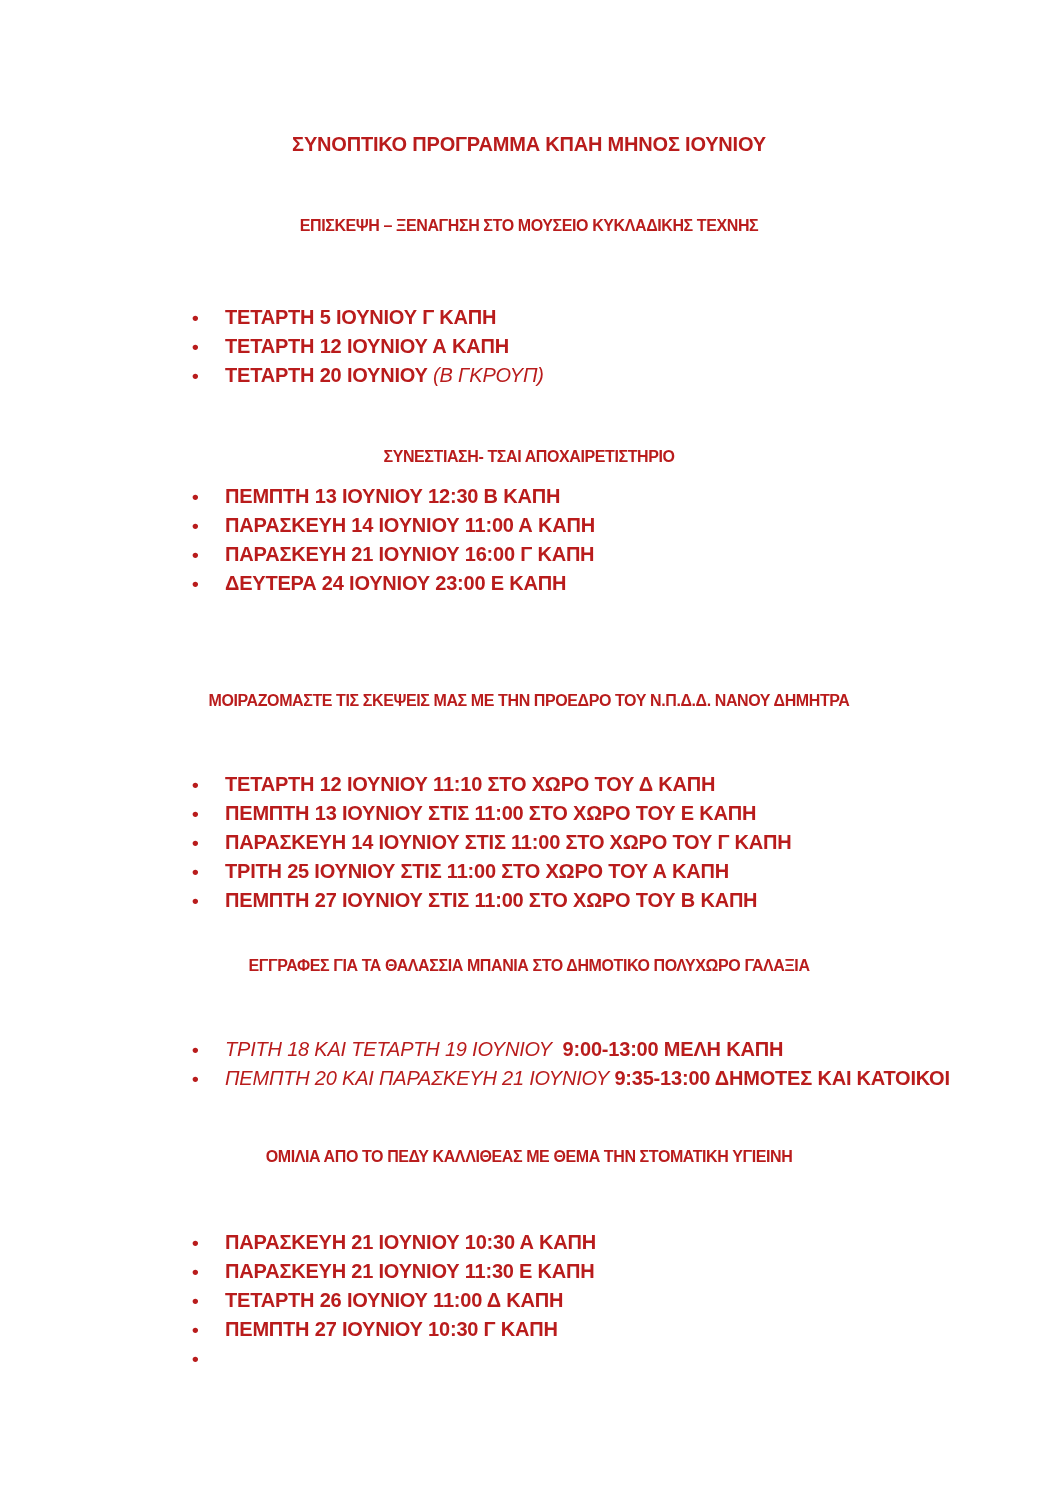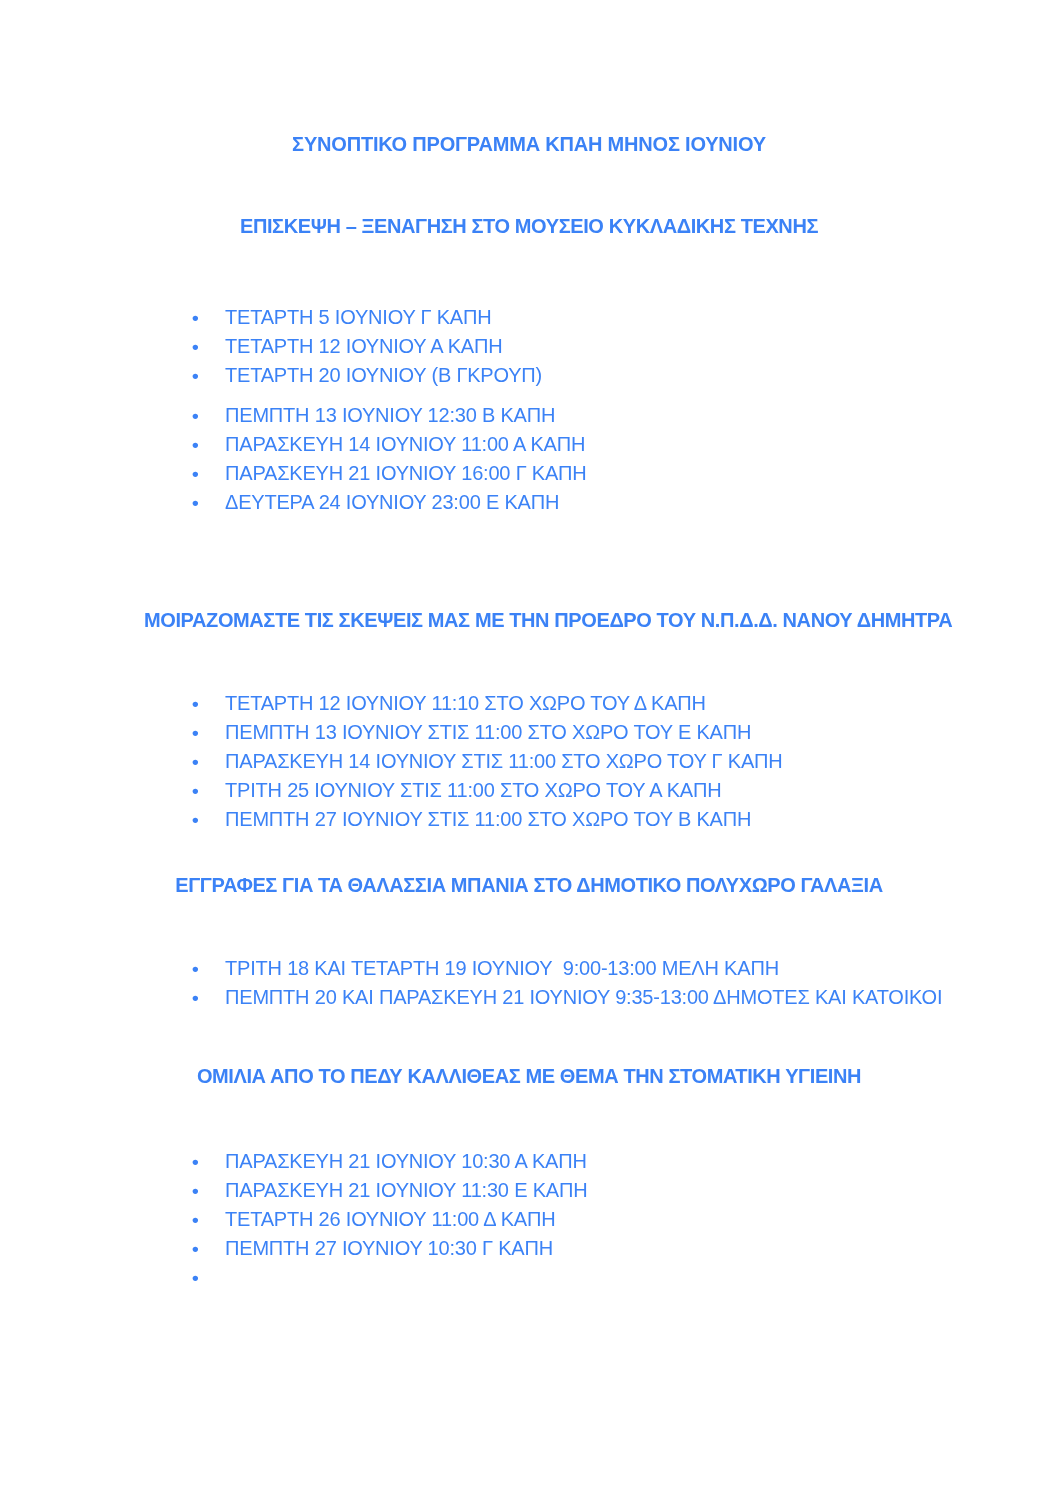--- a/index.html
+++ b/index.html
@@ -6,39 +6,39 @@
     margin: 0;
     padding: 0;
     background: #ffffff;
   }
   .page {
     position: relative;
     width: 1058px;
     height: 1497px;
     margin: 0 auto;
     background: #ffffff;
-    color: #3b82f6;
+    color: #b91c1c;
     font-family: "Liberation Sans", sans-serif;
     font-weight: bold;
     overflow: hidden;
     box-sizing: border-box;
     padding: 0 132px;
   }
   h1.doc-title {
     margin: 130px 0 0 0;
     font-size: 20px;
     line-height: 28px;
     text-align: center;
     letter-spacing: -0.2px;
     white-space: nowrap;
     font-weight: bold;
   }
   h2.section-heading {
-    margin: 12px;
-    font-size: 20px;
+    margin: 0;
+    font-size: 16px;
     line-height: 28px;
     text-align: center;
     letter-spacing: -0.4px;
     white-space: nowrap;
     font-weight: bold;
   }
   ul.bullet-list {
     margin: 0;
     padding: 0;
     list-style: none;
@@ -50,22 +50,22 @@
     line-height: 29px;
     letter-spacing: -0.2px;
     white-space: nowrap;
   }
   ul.bullet-list .bullet {
     position: absolute;
     left: 60px;
     top: 0;
     font-size: 19px;
   }
-  .run { white-space: pre; font-weight: normal; }
-  .run.regular { font-weight: normal; }
+  .run { white-space: pre; font-weight: bold; }
+  .run.regular { font-weight: normal; font-style: italic; }
 
   
   #h-visit  { margin-top: 54px; }
   #l-visit  { margin-top: 63px; }
   #h-tea    { margin-top: 53px; }
   #l-tea    { margin-top: 11px; }
   #h-share  { margin-top: 89px; text-align: center; }
   #l-share  { margin-top: 55px; }
   #h-swim   { margin-top: 37px; }
   #l-swim   { margin-top: 55px; }
@@ -79,20 +79,21 @@
 
   <h1 class="doc-title">ΣΥΝΟΠΤΙΚΟ ΠΡΟΓΡΑΜΜΑ ΚΠΑΗ ΜΗΝΟΣ ΙΟΥΝΙΟΥ</h1>
 
   <h2 class="section-heading" id="h-visit">ΕΠΙΣΚΕΨΗ – ΞΕΝΑΓΗΣΗ ΣΤΟ ΜΟΥΣΕΙΟ ΚΥΚΛΑΔΙΚΗΣ ΤΕΧΝΗΣ</h2>
   <ul class="bullet-list" id="l-visit">
       <li><span class="bullet">•</span><span class="run">ΤΕΤΑΡΤΗ 5 ΙΟΥΝΙΟΥ Γ ΚΑΠΗ</span></li>
       <li><span class="bullet">•</span><span class="run">ΤΕΤΑΡΤΗ 12 ΙΟΥΝΙΟΥ Α ΚΑΠΗ</span></li>
       <li><span class="bullet">•</span><span class="run">ΤΕΤΑΡΤΗ 20 ΙΟΥΝΙΟΥ </span><span class="run regular">(Β ΓΚΡΟΥΠ)</span></li>
     </ul>
 
+  <h2 class="section-heading" id="h-tea">ΣΥΝΕΣΤΙΑΣΗ- ΤΣΑΙ ΑΠΟΧΑΙΡΕΤΙΣΤΗΡΙΟ</h2>
   <ul class="bullet-list" id="l-tea">
       <li><span class="bullet">•</span><span class="run">ΠΕΜΠΤΗ 13 ΙΟΥΝΙΟΥ 12:30 Β ΚΑΠΗ</span></li>
       <li><span class="bullet">•</span><span class="run">ΠΑΡΑΣΚΕΥΗ 14 ΙΟΥΝΙΟΥ 11:00 Α ΚΑΠΗ</span></li>
       <li><span class="bullet">•</span><span class="run">ΠΑΡΑΣΚΕΥΗ 21 ΙΟΥΝΙΟΥ 16:00 Γ ΚΑΠΗ</span></li>
       <li><span class="bullet">•</span><span class="run">ΔΕΥΤΕΡΑ 24 ΙΟΥΝΙΟΥ 23:00 Ε ΚΑΠΗ</span></li>
     </ul>
 
   <h2 class="section-heading" id="h-share">ΜΟΙΡΑΖΟΜΑΣΤΕ ΤΙΣ ΣΚΕΨΕΙΣ ΜΑΣ ΜΕ ΤΗΝ ΠΡΟΕΔΡΟ ΤΟΥ Ν.Π.Δ.Δ. ΝΑΝΟΥ ΔΗΜΗΤΡΑ</h2>
   <ul class="bullet-list" id="l-share">
       <li><span class="bullet">•</span><span class="run">ΤΕΤΑΡΤΗ 12 ΙΟΥΝΙΟΥ 11:10 ΣΤΟ ΧΩΡΟ ΤΟΥ Δ ΚΑΠΗ</span></li>

